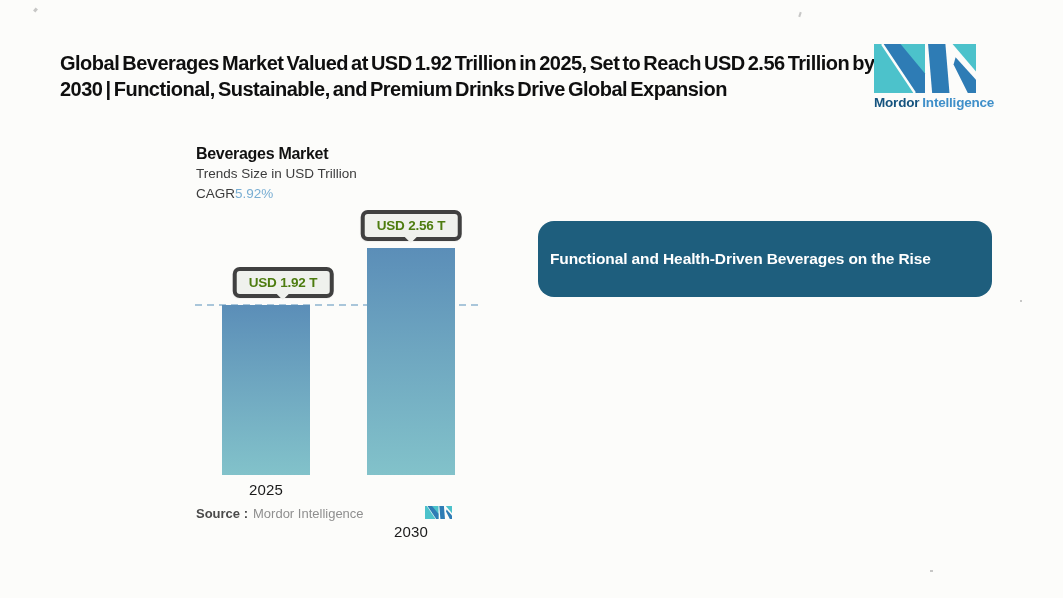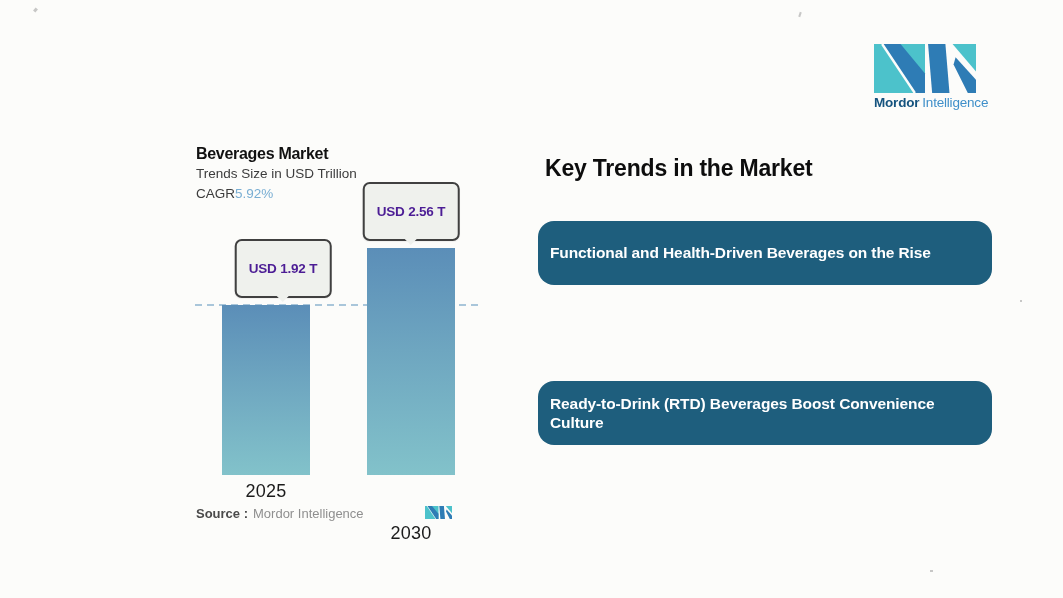--- a/index.html
+++ b/index.html
@@ -16,70 +16,70 @@
   .headline{
     position:absolute;left:60px;top:50px;width:818px;
     font-size:20px;font-weight:700;color:#0f0f0f;
     line-height:26px;letter-spacing:-0.5px;word-spacing:-2px;
   }
   
   .brand{position:absolute;left:874px;top:44px;width:120px;}
   .brand .mark{display:block;width:102px;height:49px;}
   .brand-text{margin-top:2px;font-size:13.5px;white-space:nowrap;letter-spacing:-0.2px;}
   .brand-text .bold{font-weight:700;color:#15537e;text-align:right;}
-  .brand-text .light{font-weight:400;color:#3f8fc9;margin-left:3px;}
+  .brand-text .light{font-weight:700;color:#3f8fc9;margin-left:3px;}
   
   .chart-title{position:absolute;left:196px;top:145px;font-size:16px;font-weight:700;color:#111;letter-spacing:-0.3px;}
   .chart-subtitle{position:absolute;left:196px;top:166px;font-size:13.5px;color:#3c3c3c;}
   .chart-cagr{position:absolute;left:196px;top:186px;font-size:13.5px;color:#3c3c3c;}
   .chart-cagr .cagr-value{color:#79aed3;margin-left:0;}
   
   .plot{position:absolute;left:195px;top:225px;width:288px;height:250px;}
   .refline{
     position:absolute;left:0;width:288px;height:2px;
     background:repeating-linear-gradient(90deg,#a9c6da 0 7px,transparent 7px 12px);
   }
   .bar{
     position:absolute;bottom:0;width:88px;
     background:linear-gradient(180deg,#5b8eb8 0%,#6ea6c0 45%,#82c2ca 100%);
   }
   .bar.b0{left:27px;}
   .bar.b1{left:172px;}
   .pill{
     position:absolute;transform:translateX(-50%);
-    background:#eff1ed;border:2px solid #404040;border-radius:7px;
-    padding:20px 12px;font-size:13.5px;font-weight:700;color:#4c1d95;
+    background:#eff1ed;border:4px solid #404040;border-radius:7px;
+    padding:4px 12px;font-size:13.5px;font-weight:700;color:#4d7c0f;
     white-space:nowrap;letter-spacing:-0.2px;
     box-shadow:0 1px 1px rgba(0,0,0,0.05);
   }
   .pill::after{
     content:"";position:absolute;left:50%;bottom:-6px;transform:translateX(-50%);
     border-left:6px solid transparent;border-right:6px solid transparent;
     border-top:6px solid #eff1ed;
   }
   .pill.p0{left:88px;}
   .pill.p1{left:216px;}
   .axis-label{
     position:absolute;top:256px;transform:translateX(-50%);
-    font-size:18px;color:#1b1b1b;letter-spacing:0.2px;
+    font-size:15px;color:#1b1b1b;letter-spacing:0.2px;
   }
   .axis-label.a0{left:71px;}
   .axis-label.a1{left:216px;margin-top:42px;}
   
   .source{position:absolute;left:196px;top:506px;font-size:13px;}
   .source .src-label{font-weight:700;color:#4a4a4a;}
   .source .src-value{color:#8f8f8f;margin-left:5px;}
   .mini-mark{position:absolute;left:425px;top:506px;width:27px;height:13px;}
   
   .trends-heading{
     position:absolute;left:545px;top:155px;
     font-size:23px;font-weight:800;color:#0d0d0d;letter-spacing:-0.2px;
   }
   .trend-box{
-    position:absolute;left:538px;width:454px;height:64px;
+    position:absolute;left:538px;width:454px;height:76px;
     box-sizing:border-box;background:#1e5e7d;border-radius:16px;
     display:flex;align-items:center;padding:0 12px;
     color:#ffffff;font-size:15.5px;font-weight:700;line-height:1.25;
     letter-spacing:-0.1px;
   }
   .trend-box.t0{top:221px;}
   .trend-box.t1{top:302px;}
   .trend-box.t2{top:381px;}
   .trend-box.t3{top:460px;}
   
@@ -88,20 +88,21 @@
 </head>
 <body>
 
 <div class="canvas">
 
   <div class="speck" style="left:34px;top:8px;width:3px;height:4px;transform:rotate(40deg);"></div>
   <div class="speck" style="left:799px;top:12px;width:2px;height:5px;transform:rotate(18deg);"></div>
   <div class="speck" style="left:1020px;top:300px;width:2px;height:2px;"></div>
   <div class="speck" style="left:930px;top:570px;width:3px;height:2px;"></div>
 
+  <div class="headline">Global Beverages Market Valued at USD 1.92 Trillion in 2025, Set to Reach USD 2.56 Trillion by 2030 | Functional, Sustainable, and Premium Drinks Drive Global Expansion</div>
 
   <div class="brand">
     <svg class="mark" viewBox="0 0 100 48" aria-hidden="true">
       <rect x="0" y="0" width="50" height="48" fill="#4cc2cb"></rect>
       <polygon points="9,0 26,0 50,29 50,48 41,48" fill="#2e7cb5"></polygon>
       <line x1="8" y1="0" x2="40" y2="48" stroke="#fcfcfa" stroke-width="2.4"></line>
       <polygon points="53,0 70,0 74,48 57,48" fill="#2e7cb5"></polygon>
       <polygon points="77,0 100,0 100,27" fill="#4cc2cb"></polygon>
       <polygon points="80,13 100,35 100,48 92,48 78,20" fill="#2e7cb5"></polygon>
     </svg>
@@ -131,21 +132,17 @@
   </div>
   <svg class="mini-mark" viewBox="0 0 100 48" aria-hidden="true">
     <rect x="0" y="0" width="50" height="48" fill="#4cc2cb"></rect>
     <polygon points="9,0 26,0 50,29 50,48 41,48" fill="#2e7cb5"></polygon>
     <line x1="8" y1="0" x2="40" y2="48" stroke="#fcfcfa" stroke-width="2.4"></line>
     <polygon points="53,0 70,0 74,48 57,48" fill="#2e7cb5"></polygon>
     <polygon points="77,0 100,0 100,27" fill="#4cc2cb"></polygon>
     <polygon points="80,13 100,35 100,48 92,48 78,20" fill="#2e7cb5"></polygon>
   </svg>
 
-  <div class="trends-heading">Key Trends in the Market</div>
   <div class="trend-box t0">
     <span>Functional and Health-Driven Beverages on the Rise</span>
-  </div>
-  <div class="trend-box t2">
-    <span>Ready-to-Drink (RTD) Beverages Boost Convenience Culture</span>
   </div>
 
 </div>
 
 </body></html>

